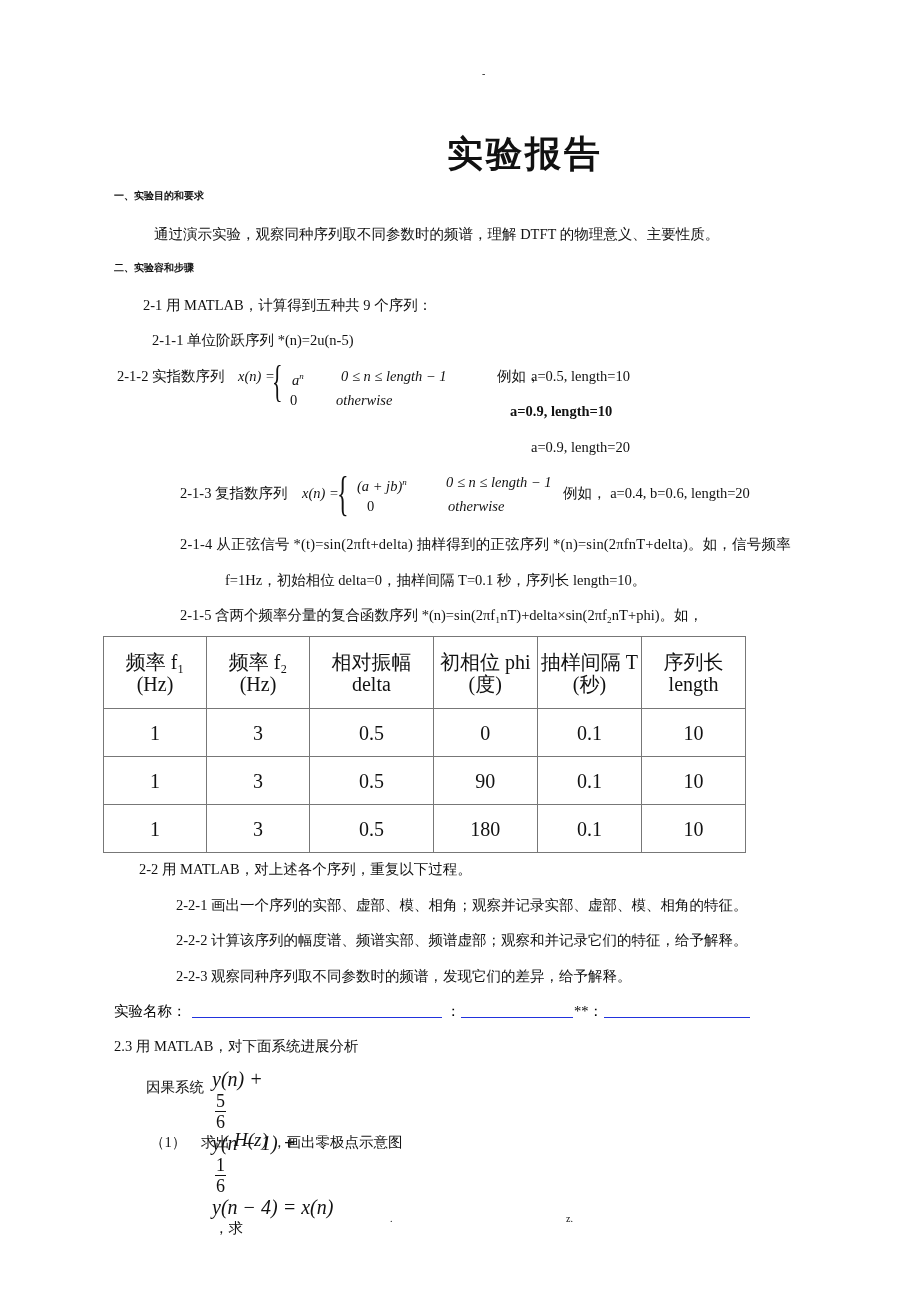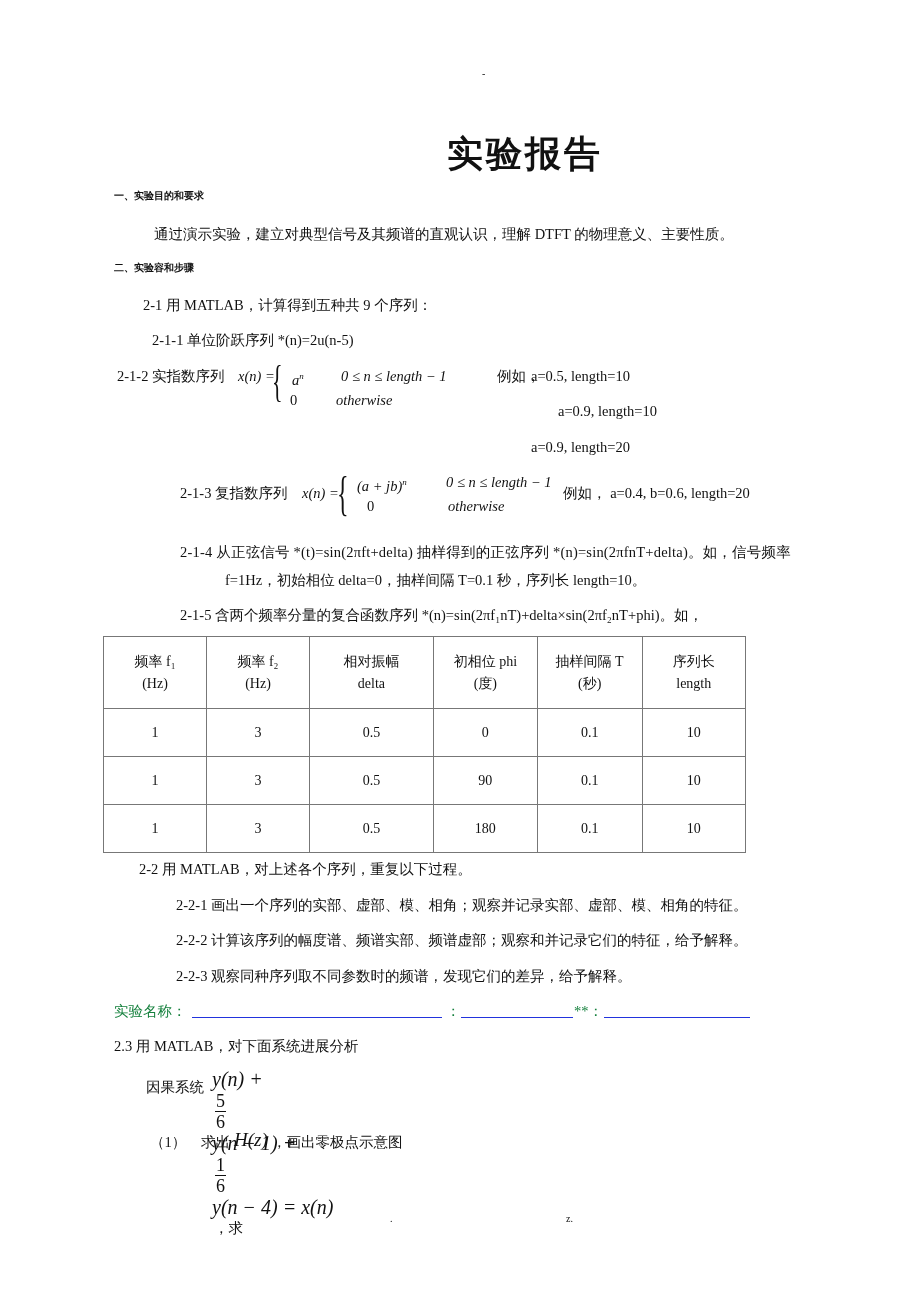--- a/index.html
+++ b/index.html
@@ -6,65 +6,65 @@
   body { width:920px; height:1302px; position:relative; overflow:hidden;
          font-family: "Liberation Serif", "DejaVu Serif", serif; color:#111; }
   .abs { position:absolute; white-space:nowrap; }
   .t { font-size:14.5px; line-height:18px; }
   .hdr-mark { left:482px; top:68px; font-size:10px; }
   .title { left:447px; top:130px; font-size:36px; font-weight:bold; letter-spacing:3px;
            font-family:"DejaVu Serif", serif; }
   .sec { font-size:10px; font-weight:bold; font-family:"DejaVu Sans", sans-serif; }
   .math { font-style:italic; }
   table.params { position:absolute; left:103px; top:636px; width:643px; border-collapse:collapse; }
-  table.params td { border:1px solid #777; text-align:center; font-size:14px; line-height:22px; padding:0; }
+  table.params td { border:1px solid #777; text-align:center; font-size:20px; line-height:22px; padding:0; }
   table.params tr.head td { height:71px; }
   table.params tr.row td { height:47px; }
-  .blue { color:#15803d; }
+  .blue { color:#000000; }
   .frac { display:inline-block; text-align:center; vertical-align:middle; font-style:normal; font-size:18px; line-height:20px; }
   .frac .num { display:block; border-bottom:1px solid #111; padding:0 1px; }
   .frac .den { display:block; }
   .eq { font-size:20px; }
   .foot { font-size:10px; }
 </style>
 </head>
 <body>
 
 <div class="abs hdr-mark">-</div>
 <div class="abs title">实验报告</div>
 
 <div class="abs sec" style="left:114px; top:189px;">一、实验目的和要求</div>
-<div class="abs t" style="left:154px; top:225px;">通过演示实验，建立对典型信号及其频谱的直观认识，理解 DTFT 的物理意义、主要性质。</div>
+<div class="abs t" style="left:154px; top:225px;">通过演示实验，观察同种序列取不同参数时的频谱，理解 DTFT 的物理意义、主要性质。</div>
 
 <div class="abs sec" style="left:114px; top:261px;">二、实验容和步骤</div>
 <div class="abs t" style="left:143px; top:296px;">2-1 用 MATLAB，计算得到五种共 9 个序列：</div>
 <div class="abs t" style="left:152px; top:331px;">2-1-1 单位阶跃序列 *(n)=2u(n-5)</div>
 
 <div class="abs t" style="left:117px; top:367px;">2-1-2 实指数序列</div>
 <div class="abs t math" style="left:238px; top:367px;">x(n) =</div>
 <div class="abs" style="left:272px; top:360px; font-size:44px; line-height:44px; transform:scaleX(0.5); transform-origin:left;">{</div>
 <div class="abs t math" style="left:292px; top:367px;"><span>a</span><sup style="font-size:9px;">n</sup></div>
 <div class="abs t math" style="left:341px; top:367px;">0 ≤ n ≤ length − 1</div>
 <div class="abs t" style="left:290px; top:391px;">0</div>
 <div class="abs t math" style="left:336px; top:391px;">otherwise</div>
 <div class="abs t" style="left:497px; top:367px;">例如，</div>
 <div class="abs t" style="left:531px; top:367px;">a=0.5, length=10</div>
-<div class="abs t" style="left:558px; top:402px;">a=0.9, length=10</div>
+<div class="abs t" style="left:510px; top:402px;font-weight:bold;">a=0.9, length=10</div>
 <div class="abs t" style="left:531px; top:438px;">a=0.9, length=20</div>
 
 <div class="abs t" style="left:180px; top:484px;">2-1-3 复指数序列</div>
 <div class="abs t math" style="left:302px; top:484px;">x(n) =</div>
 <div class="abs" style="left:337px; top:470px; font-size:48px; line-height:48px; transform:scaleX(0.5); transform-origin:left;">{</div>
 <div class="abs t math" style="left:357px; top:473px;"><span>(a + jb)</span><sup style="font-size:9px;">n</sup></div>
 <div class="abs t math" style="left:446px; top:473px;">0 ≤ n ≤ length − 1</div>
 <div class="abs t" style="left:367px; top:497px;">0</div>
 <div class="abs t math" style="left:448px; top:497px;">otherwise</div>
 <div class="abs t" style="left:563px; top:484px;">例如，  a=0.4, b=0.6, length=20</div>
 
-<div class="abs t" style="left:180px; top:535px; letter-spacing:0.2px;margin-top:8px;">2-1-4 从正弦信号 *(t)=sin(2πft+delta) 抽样得到的正弦序列 *(n)=sin(2πfnT+delta)。如，信号频率</div>
+<div class="abs t" style="left:180px; top:535px; letter-spacing:0.2px;">2-1-4 从正弦信号 *(t)=sin(2πft+delta) 抽样得到的正弦序列 *(n)=sin(2πfnT+delta)。如，信号频率</div>
 <div class="abs t" style="left:225px; top:571px;">f=1Hz，初始相位 delta=0，抽样间隔 T=0.1 秒，序列长 length=10。</div>
 
 <div class="abs t" style="left:180px; top:606px;">2-1-5 含两个频率分量的复合函数序列 *(n)=sin(2πf₁nT)+delta×sin(2πf₂nT+phi)。如，</div>
 
 <table class="params">
   <tbody>
       <tr class="head">
     <td style="width:106px;">
           <div>频率 f₁</div>
           <div>(Hz)</div>

